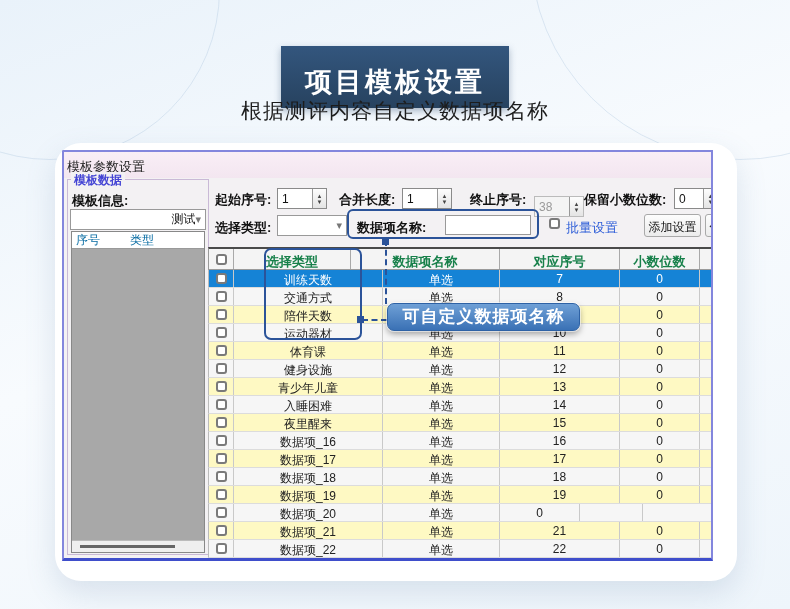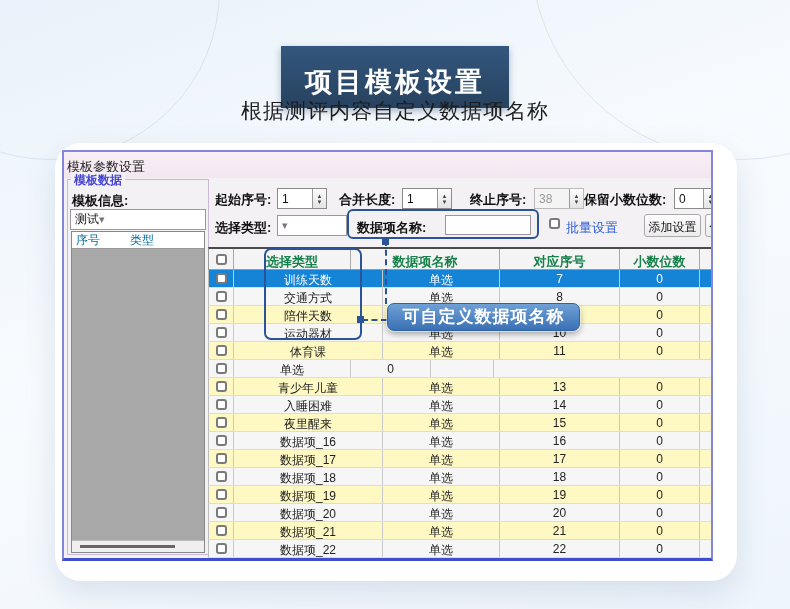--- a/index.html
+++ b/index.html
@@ -26,42 +26,42 @@
     background:linear-gradient(180deg,#f9eef6,#f3e6f0); }
   .titlebar span { position:absolute; left:3px; top:6px; font-size:13px; color:#222; }
 
   
   .group-box { position:absolute; left:3px; top:27px; width:142px; height:376px;
     border:1px solid #c9b9d6; }
   .group-label { position:absolute; left:3px; top:-8px; background:#f3f1f3; padding:0 3px;
     color:#4444d4; font-size:12px; font-weight:bold; }
   .tpl-info-label { position:absolute; left:4px; top:12px; font-size:13px; font-weight:bold; color:#111; }
   .dropdown { background:#fff; border:1px solid #999; font-size:12px; color:#111;
-    display:flex; align-items:center; justify-content:flex-start; padding:0 4px; }
+    display:flex; align-items:center; justify-content:flex-end; padding:0 4px; }
   .tpl-select { position:absolute; left:2px; top:29px; width:136px; height:21px; }
   .chev { color:#777; font-size:11px; }
   .list { position:absolute; left:3px; top:51px; width:134px; height:322px; border:1px solid #888;
     background:#a8a8a8; display:flex; flex-direction:column; }
   .list-head { background:#fff; height:17px; display:flex; font-size:12px; color:#0369a1;
     border-bottom:1px solid #999; }
   .list-head span:first-child { width:58px; padding-left:4px; }
   .list-body { flex:1; }
   .list-scroll { height:12px; background:#efefef; position:relative; border-top:1px solid #bbb; }
   .list-scroll .thumb { position:absolute; left:8px; top:4px; width:95px; height:3px; background:#666; }
 
   
   .lbl { position:absolute; font-size:13px; font-weight:bold; color:#111; white-space:nowrap; }
   .blue-lbl { color:#2e5ed8; font-weight:normal; }
   .spin { position:absolute; width:50px; height:21px; background:#fff; border:1px solid #8a8a8a;
     display:flex; }
   .spin .val { flex:1; font-size:12px; color:#111; padding:3px 0 0 4px; }
   .spin-btns { width:14px; border-left:1px solid #999; background:linear-gradient(180deg,#fdfdfd,#e4e4e4);
     display:flex; flex-direction:column; align-items:center; justify-content:center; }
   .spin-btns i { font-style:normal; font-size:6px; line-height:6px; color:#444; }
-  .spin.disabled { background:#f4f4f4; border-color:#bbb; }
+  .spin.disabled { background:#f4f4f4; border-color:#bbb;margin-top:8px; }
   .spin.disabled .val { color:#999; }
   .type-select { position:absolute; left:213px; top:63px; width:70px; height:21px; }
   .text-input { position:absolute; background:#fff; border:1px solid #999; height:20px; font-size:12px;
     padding:2px 4px; font-family:"Liberation Sans",sans-serif; }
   .checkbox { display:inline-block; width:11px; height:11px; border:2px solid #7a7a7a; border-radius:3px;
     background:#fff; }
   .cb-batch { position:absolute; left:485px; top:66px; }
   .btn { position:absolute; height:23px; background:linear-gradient(180deg,#fdfdfd,#ececec);
     border:1px solid #a9a9a9; border-radius:3px; font-size:12px; color:#111; text-align:center;
     padding-top:4px; }
@@ -240,21 +240,23 @@
               <div class="td col-name">体育课</div>
               <div class="td col-type">单选</div>
               <div class="td col-seq">11</div>
               <div class="td col-dec">0</div>
               <div class="td col-part"></div>
             </div>
             <div class="tr alt">
               <div class="td col-cb">
                 <span class="checkbox"></span>
               </div>
-              <div class="td col-type">单选</div>
+              <div class="td col-name">健身设施</div>
+              <div class="td col-type">单选</div>
+              <div class="td col-seq">12</div>
               <div class="td col-dec">0</div>
               <div class="td col-part"></div>
             </div>
             <div class="tr">
               <div class="td col-cb">
                 <span class="checkbox"></span>
               </div>
               <div class="td col-name">青少年儿童</div>
               <div class="td col-type">单选</div>
               <div class="td col-seq">13</div>
@@ -320,21 +322,20 @@
               <div class="td col-seq">19</div>
               <div class="td col-dec">0</div>
               <div class="td col-part"></div>
             </div>
             <div class="tr alt">
               <div class="td col-cb">
                 <span class="checkbox"></span>
               </div>
               <div class="td col-name">数据项_20</div>
               <div class="td col-type">单选</div>
-              <div class="td col-seq">20</div>
               <div class="td col-dec">0</div>
               <div class="td col-part"></div>
             </div>
             <div class="tr">
               <div class="td col-cb">
                 <span class="checkbox"></span>
               </div>
               <div class="td col-name">数据项_21</div>
               <div class="td col-type">单选</div>
               <div class="td col-seq">21</div>

